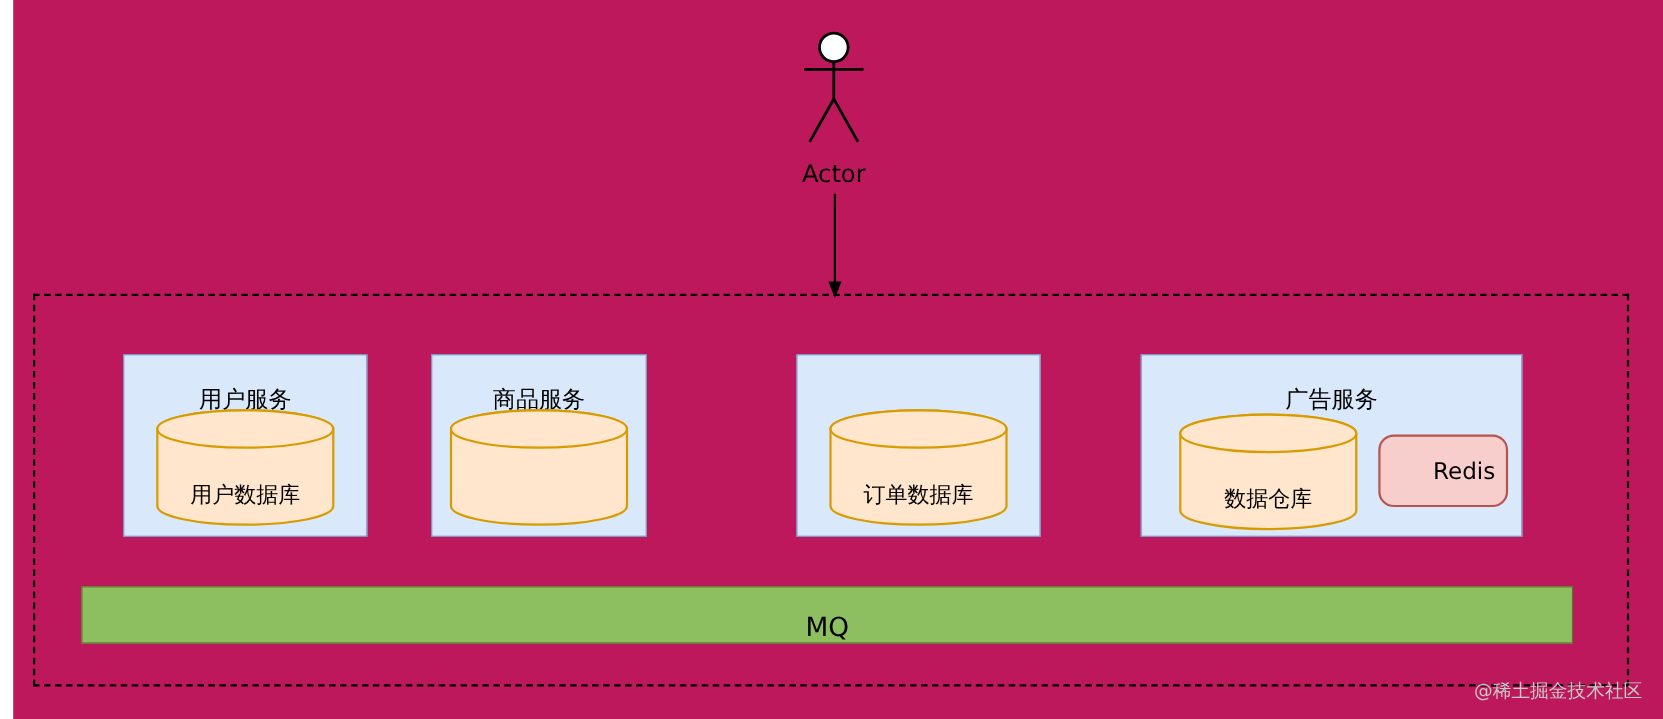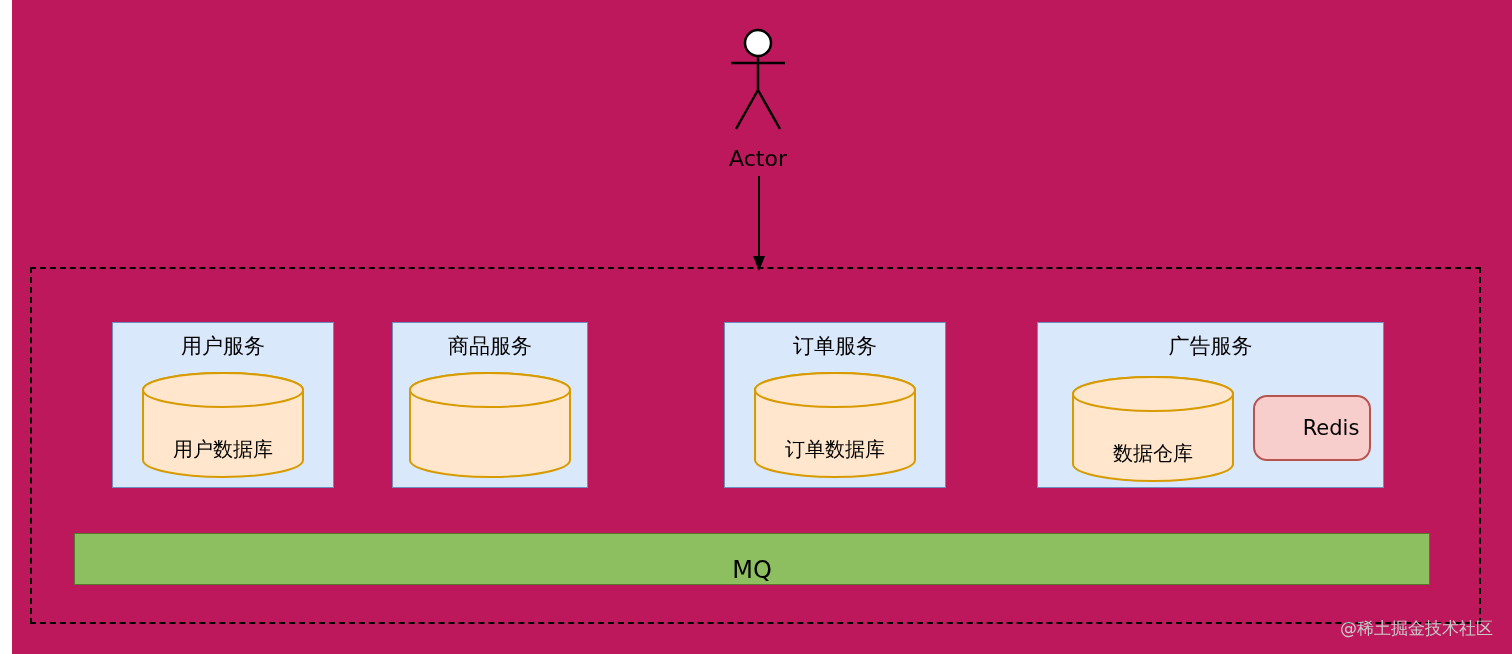--- a/index.html
+++ b/index.html
@@ -34,21 +34,21 @@
   
   .service {
     position: absolute;
     top: 322px;
     height: 166px;
     background: #dae8fc;
     border: 1px solid #6c8ebf;
   }
   .service-title {
     text-align: center;
-    padding-top: 9px;
+    padding-top: 26px;
     font-size: 21px;
     color: #000;
   }
   .svc-1 { left: 100px; width: 222px; }
   .svc-2 { left: 380px; width: 196px; }
   .svc-3 { left: 712px; width: 222px; }
   .svc-4 { left: 1025px; width: 347px; }
 
   
   .cylinder {
@@ -144,21 +144,20 @@
     <div class="service-title">商品服务</div>
     <div class="cylinder cyl-center">
       <svg width="164" height="108" viewBox="0 0 164 108">
         <path d="M2,19 A80,17 0 0 1 162,19 L162,89 A80,17 0 0 1 2,89 Z" fill="#ffe6cc" stroke="#d79b00" stroke-width="2"></path>
         <ellipse cx="82" cy="19" rx="80" ry="17" fill="#ffe6cc" stroke="#d79b00" stroke-width="2"></ellipse>
       </svg>
     </div>
   </div>
 
   <div class="service svc-3">
-    <div class="service-title">订单服务</div>
     <div class="cylinder cyl-center">
       <svg width="164" height="108" viewBox="0 0 164 108">
         <path d="M2,19 A80,17 0 0 1 162,19 L162,89 A80,17 0 0 1 2,89 Z" fill="#ffe6cc" stroke="#d79b00" stroke-width="2"></path>
         <ellipse cx="82" cy="19" rx="80" ry="17" fill="#ffe6cc" stroke="#d79b00" stroke-width="2"></ellipse>
       </svg>
       <div class="cyl-label">订单数据库</div>
     </div>
   </div>
 
   <div class="service svc-4">

